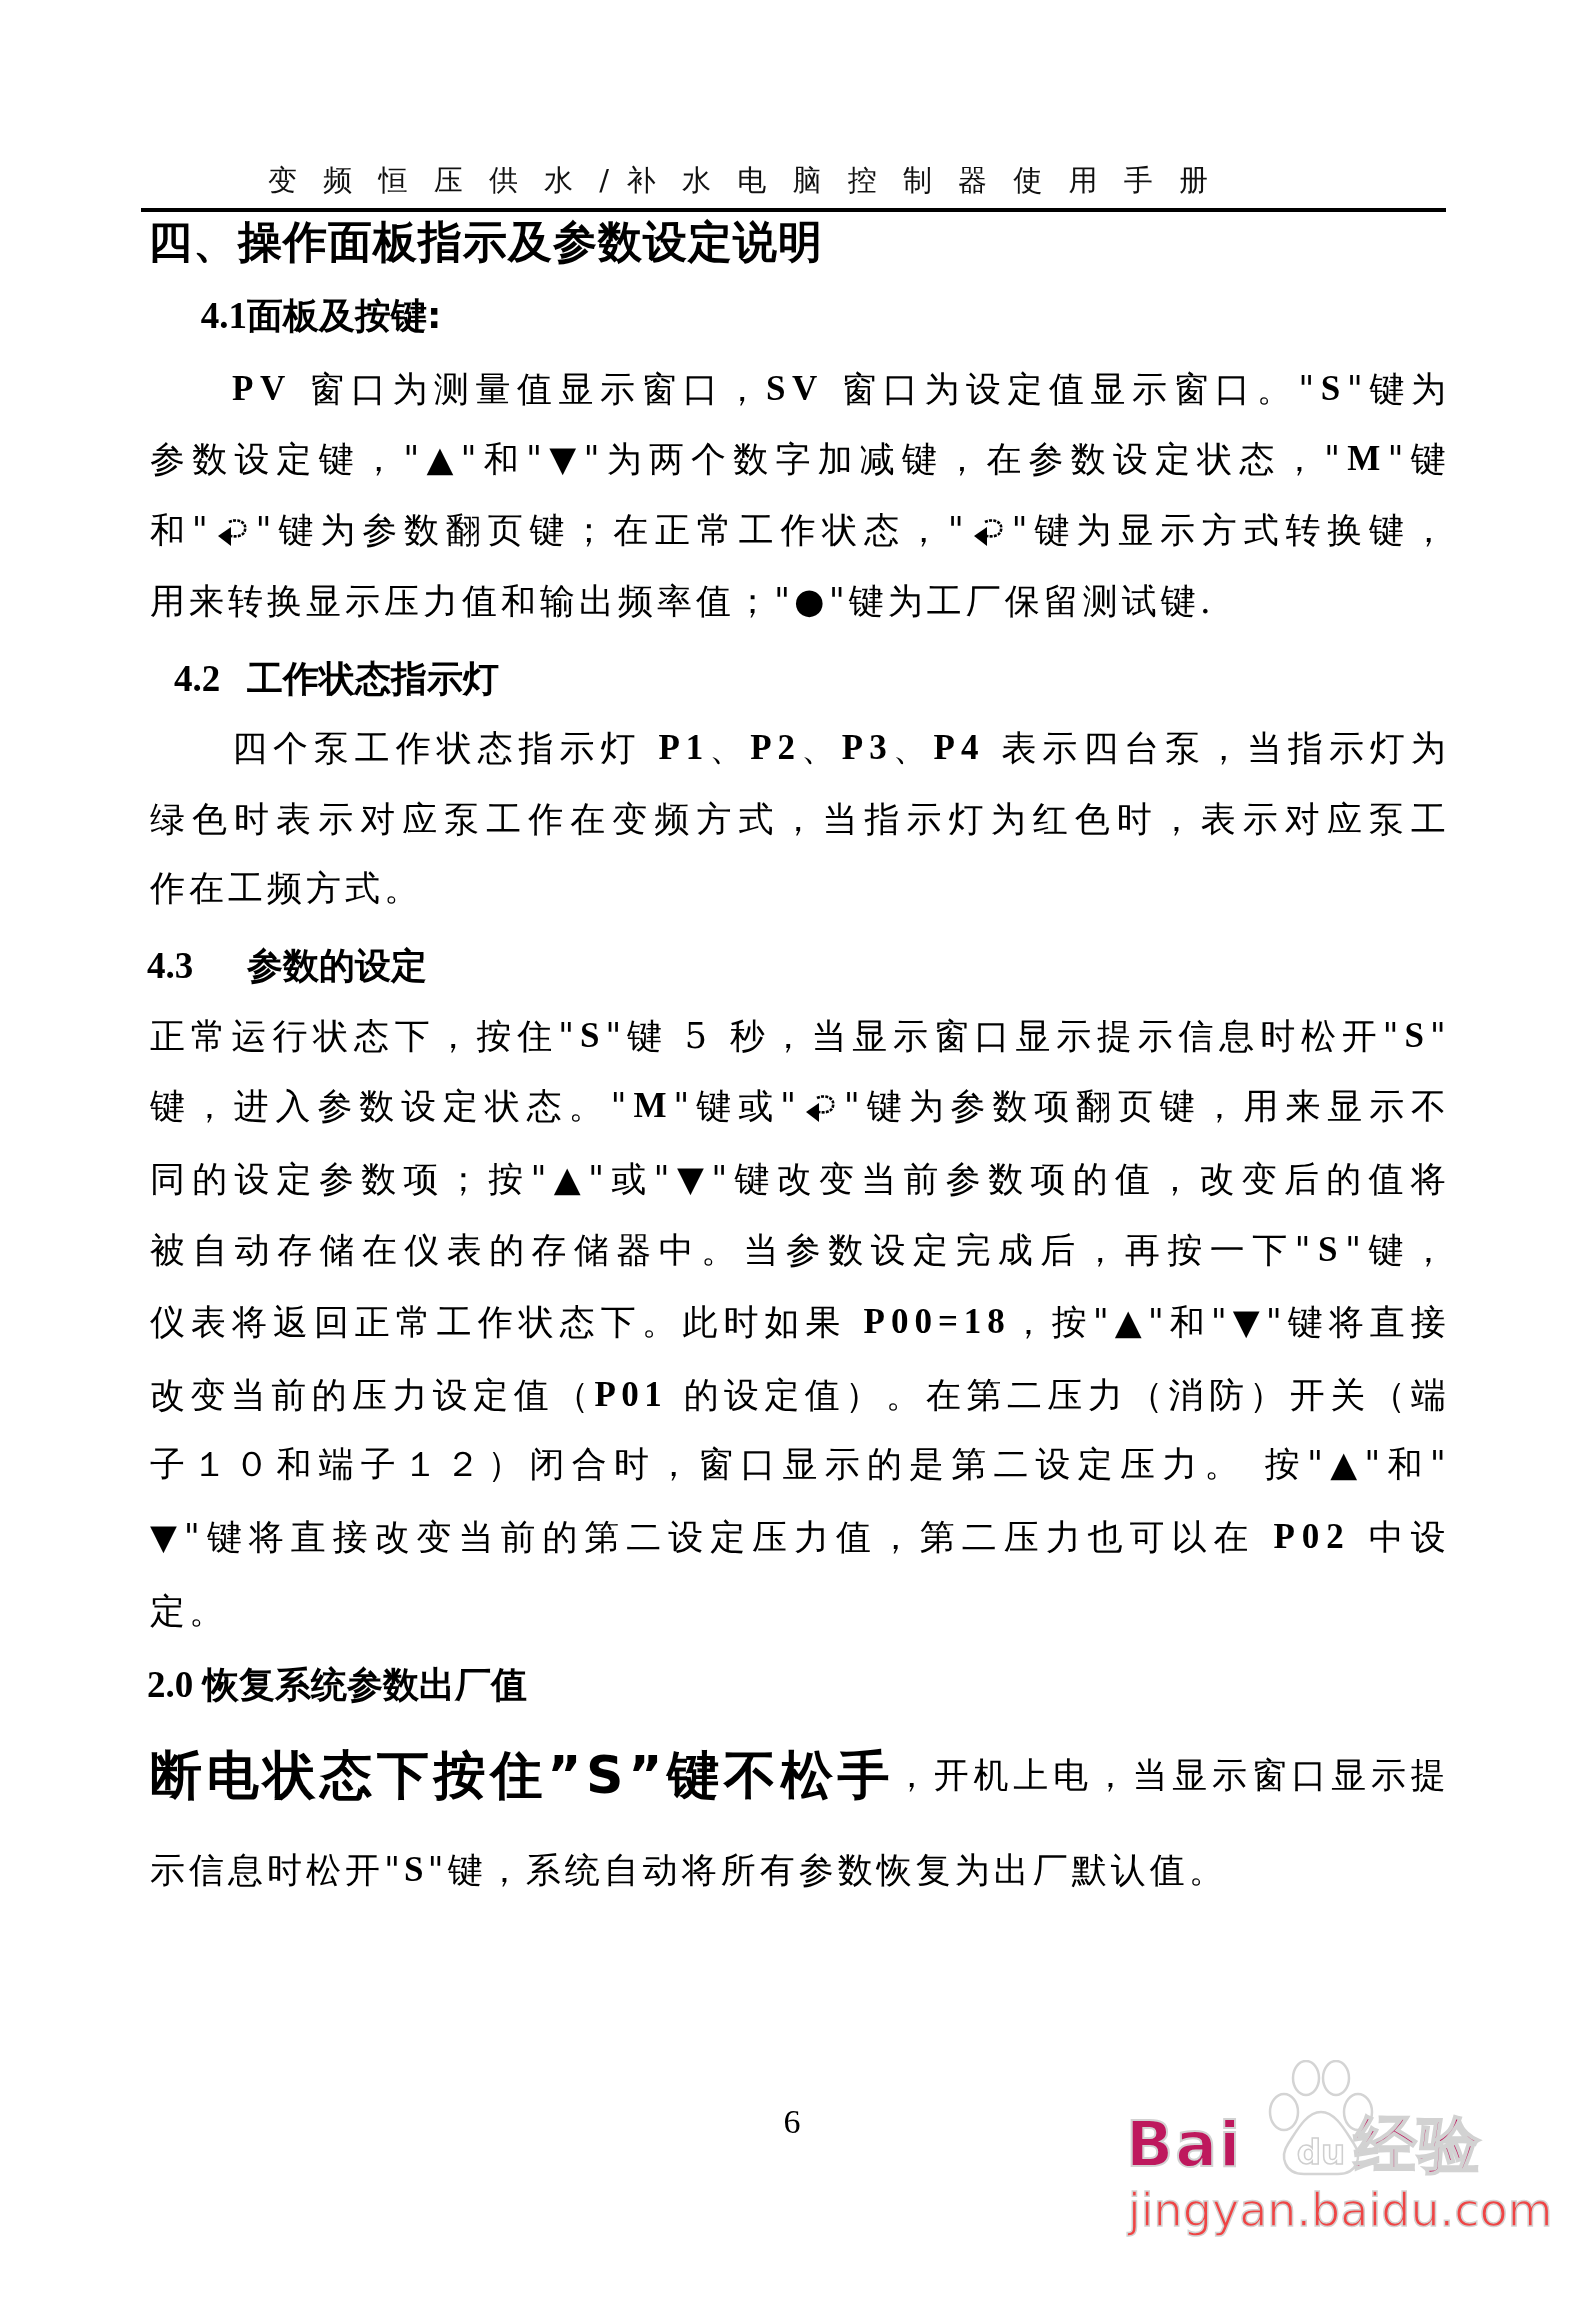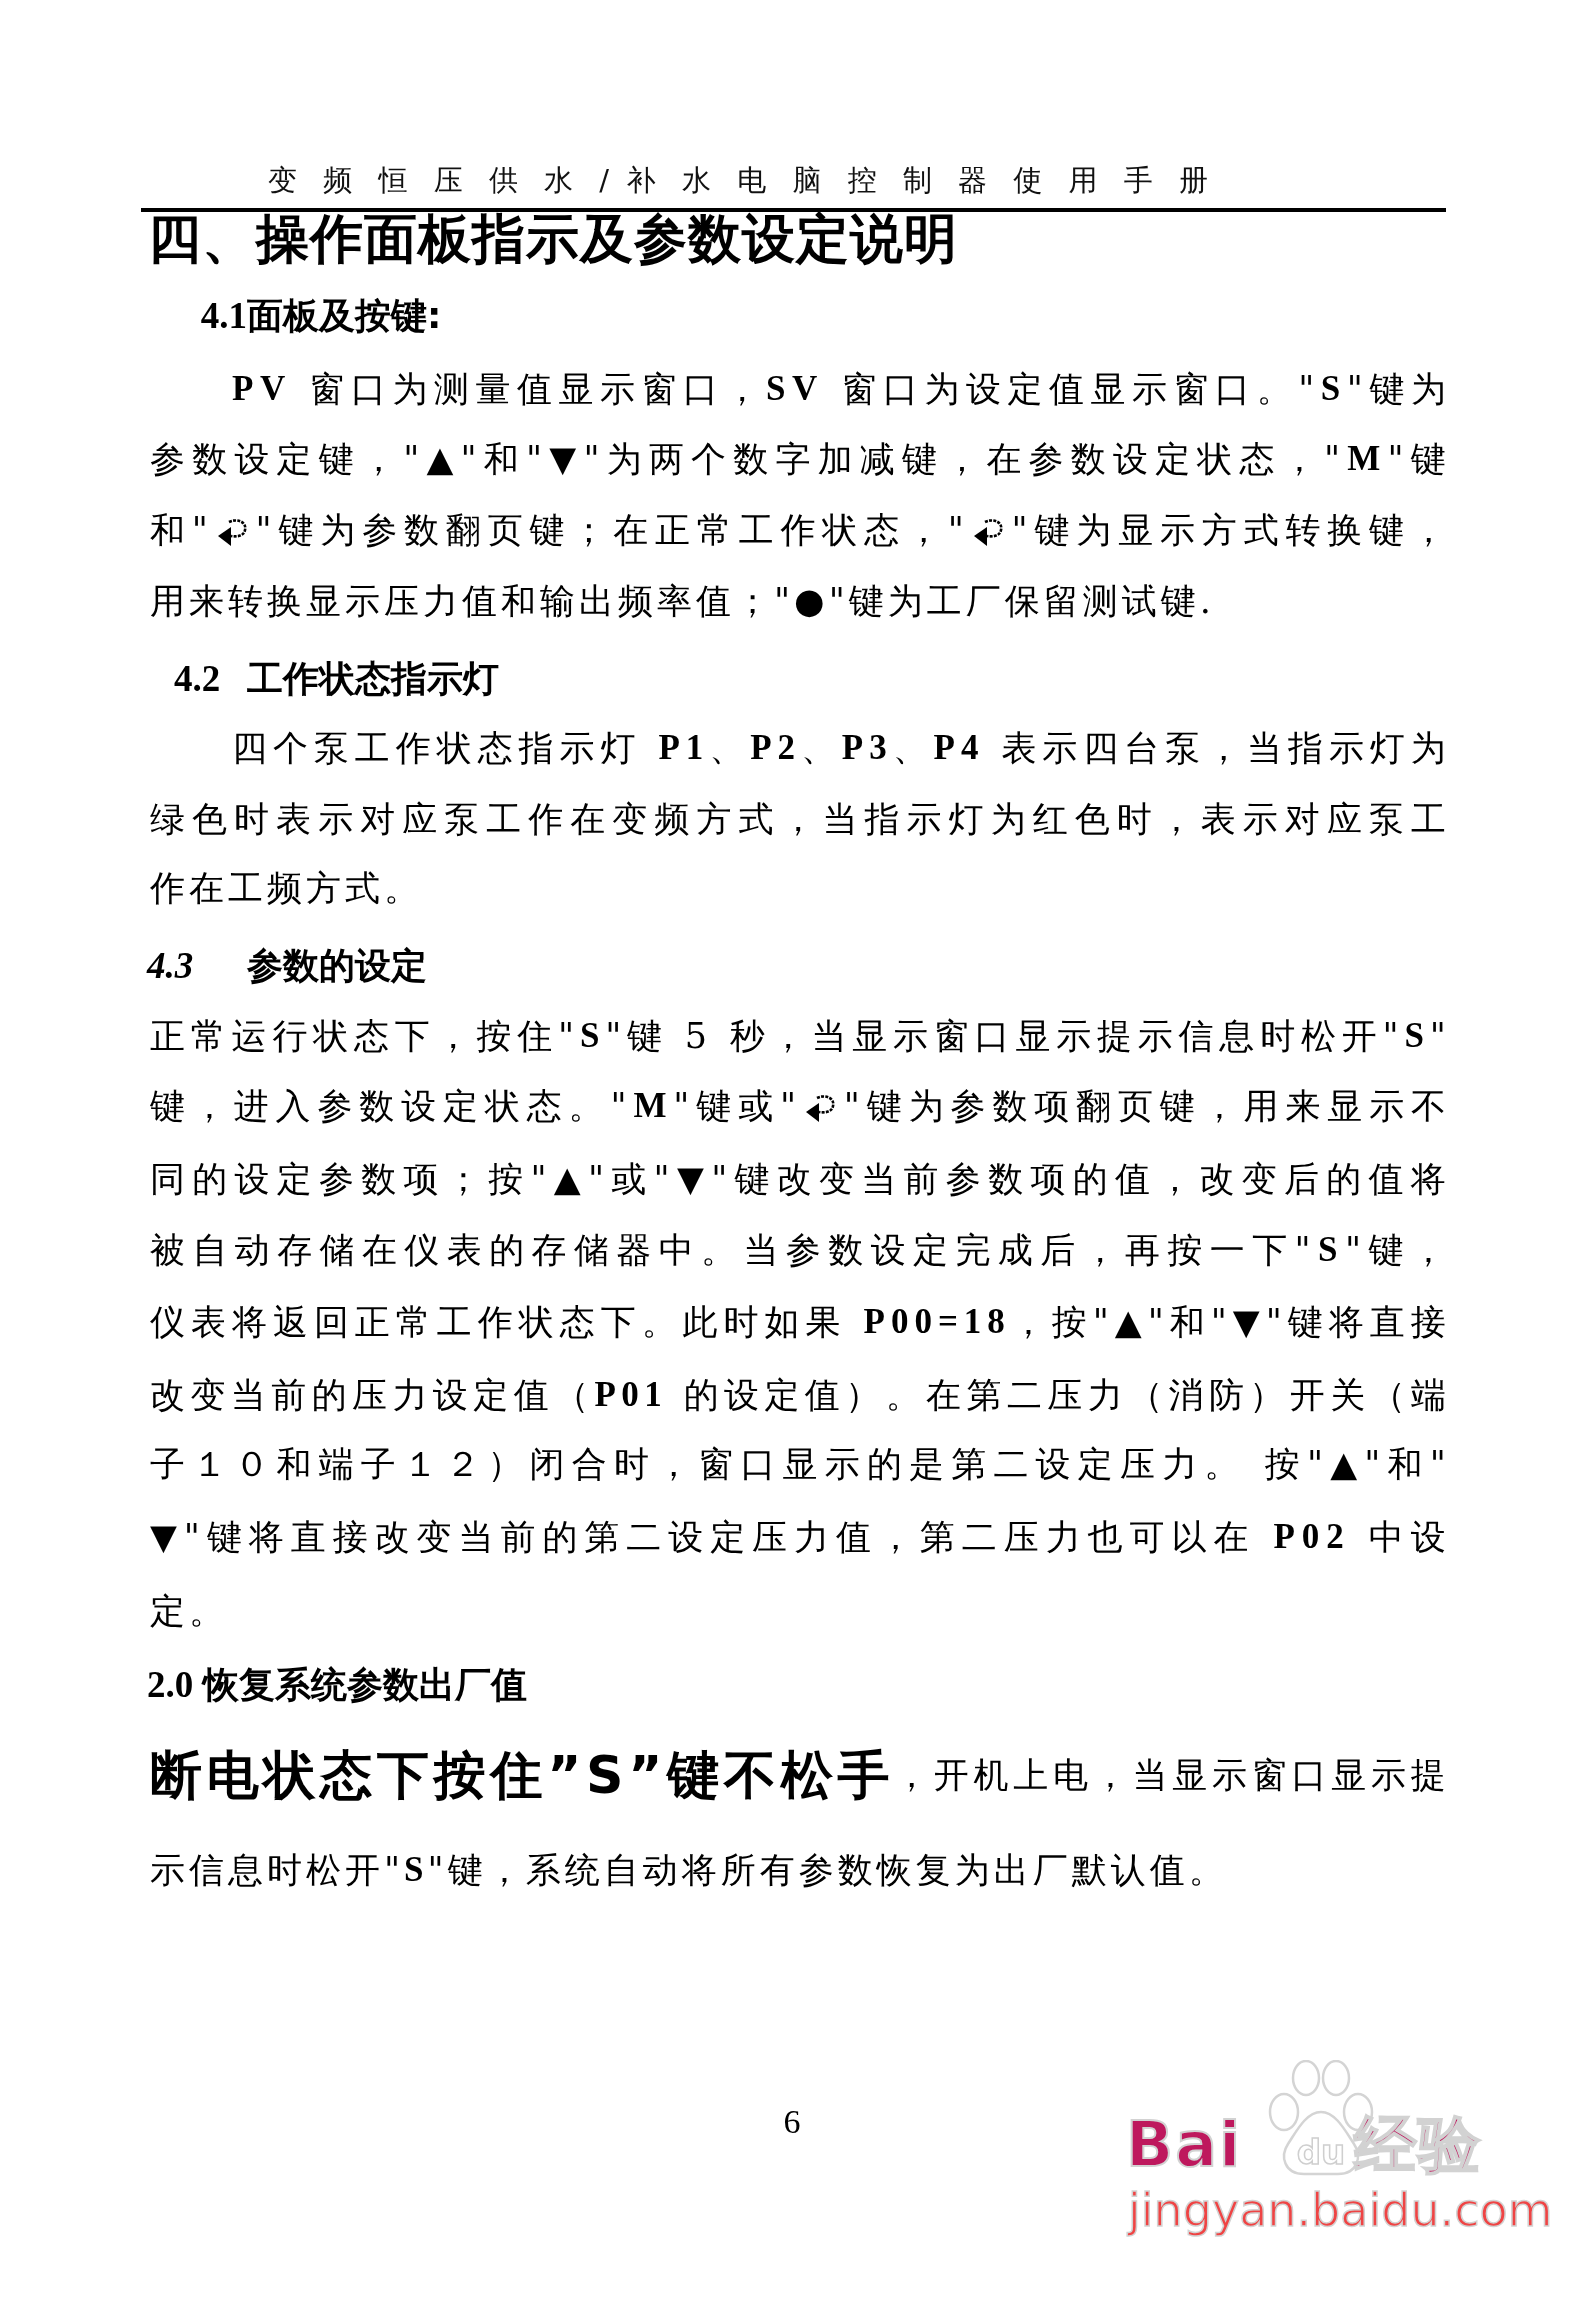--- a/index.html
+++ b/index.html
@@ -4,22 +4,22 @@
 <style>
   html, body { margin: 0; padding: 0; background: #ffffff; }
   body { width: 1584px; height: 2300px; position: relative; overflow: hidden;
          font-family: "DejaVu Serif", "Liberation Serif", serif; color: #000; }
   .page { position: absolute; left: 0; top: 0; width: 1584px; height: 2300px; }
   .running-header { position: absolute; left: 268px; top: 160px; width: 940px; height: 40px;
          font-size: 29px; line-height: 40px; text-align: justify; text-align-last: justify;
          font-family: "DejaVu Sans", "Liberation Sans", sans-serif; font-weight: normal; color: #111; }
   .header-rule { position: absolute; left: 141px; top: 208px; width: 1305px; height: 4px; background: #000; }
   .chapter-title { position: absolute; left: 148px; top: 212px; height: 62px; line-height: 62px;
-         font-size: 53px; font-weight: bold; letter-spacing: 1px;
-         font-family: Liberation Mono, monospace; white-space: nowrap; }
+         font-size: 44px; font-weight: bold; letter-spacing: 1px;
+         font-family: Liberation Serif, serif; white-space: nowrap; }
   .sec-heading { position: absolute; left: 147px; height: 46px; line-height: 46px; font-size: 36px;
          white-space: nowrap; font-family: "DejaVu Sans", "Liberation Sans", sans-serif; }
   .sec-heading .num { font-family: "Liberation Serif", "DejaVu Serif", serif; font-weight: bold; font-size: 37px; display: inline-block; }
   .sec-heading .ttl { font-weight: bold; }
   .line { position: absolute; left: 150px; width: 1296px; height: 50px; line-height: 50px; font-size: 35px;
           white-space: nowrap; display: flex; justify-content: space-between; align-items: center; }
   .line.indent { left: 232px; width: 1214px; }
   .line.last { justify-content: flex-start; gap: 4px; }
   .line .ch { display: inline-block; }
   .line .bold { font-weight: bold; font-family: "Liberation Serif", "DejaVu Serif", serif; }
@@ -262,21 +262,21 @@
       </div>
       <div class="line last" style="top: 863px;">
         <span class="ch">作</span>
         <span class="ch">在</span>
         <span class="ch">工</span>
         <span class="ch">频</span>
         <span class="ch">方</span>
         <span class="ch">式</span>
         <span class="ch">。</span>
       </div>
-      <div class="sec-heading" style="top: 943px;"><span class="num" style="width: 100px; font-style: italic;">4.3</span><span class="ttl">参数的设定</span></div>
+      <div class="sec-heading" style="top: 943px;"><span class="num" style="width: 100px;">4.3</span><span class="ttl">参数的设定</span></div>
       <div class="line" style="top: 1011px;">
         <span class="ch">正</span>
         <span class="ch">常</span>
         <span class="ch">运</span>
         <span class="ch">行</span>
         <span class="ch">状</span>
         <span class="ch">态</span>
         <span class="ch">下</span>
         <span class="ch">，</span>
         <span class="ch">按</span>

